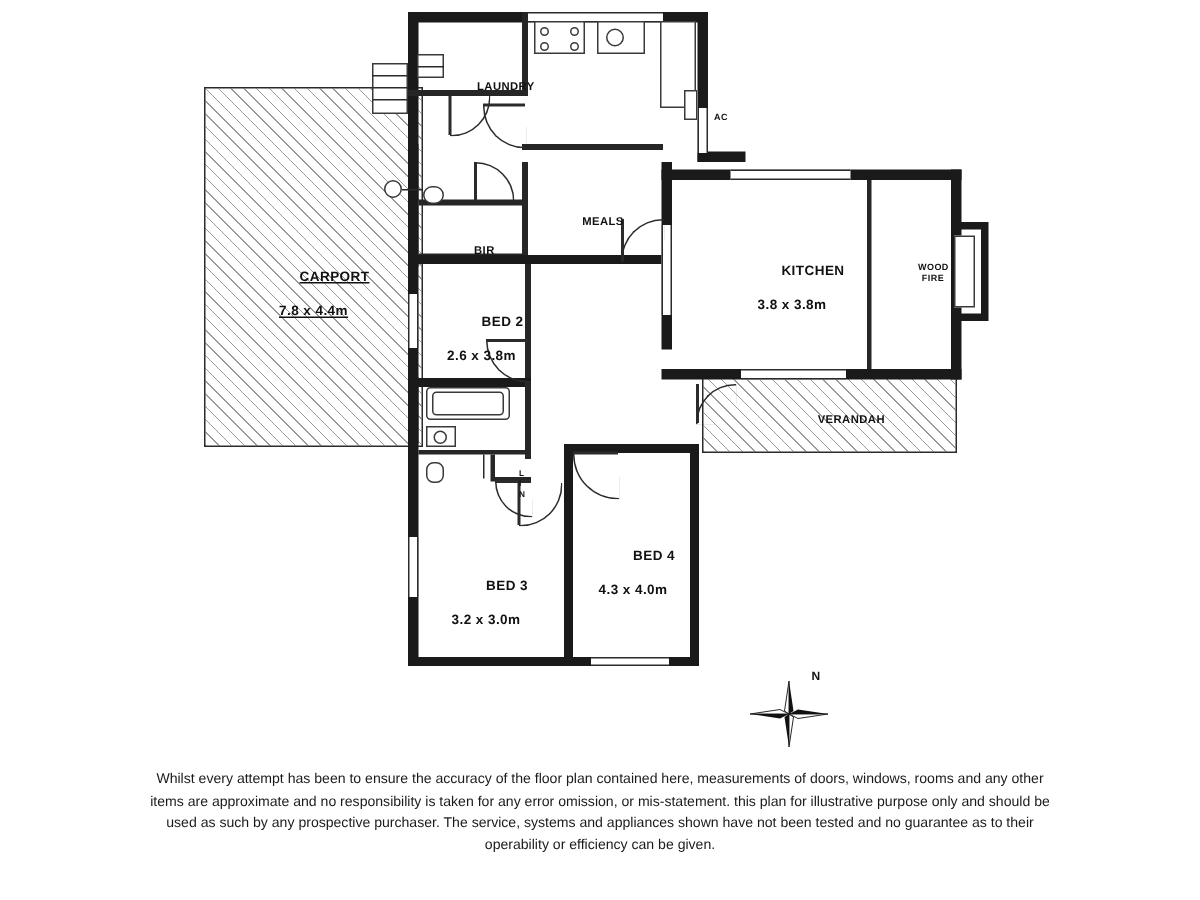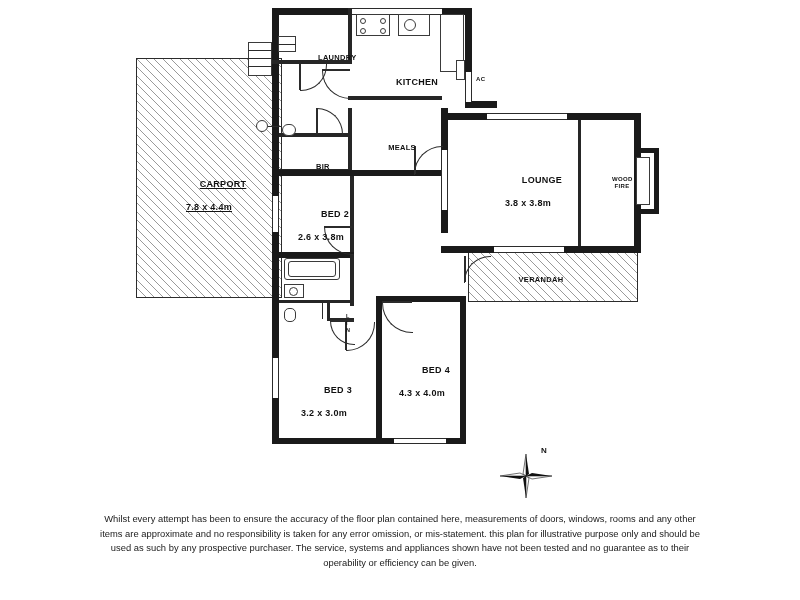--- a/index.html
+++ b/index.html
@@ -236,47 +236,44 @@
 
     <div class="label lbl-room" style="left:159px; top:168px; width:100px;text-decoration:underline;">
       <span class="name">CARPORT</span>
       <span class="dim">7.8 x 4.4m</span>
     </div>
 
     <div class="label lbl-small" style="left:290px; top:44px; width:66px; text-align:left;">
       <span class="name">LAUNDRY</span>
     </div>
 
-    <div class="label lbl-room" style="left:368px; top:66px; width:60px;">
-      <span class="name">KITCHEN</span>
-    </div>
 
     <div class="label lbl-small" style="left:358px; top:134px; width:60px;">
       <span class="name">MEALS</span>
     </div>
 
     <div class="label lbl-small" style="left:288px; top:153px; width:40px; text-align:left;">
       <span class="name">BIR</span>
     </div>
 
     <div class="label lbl-room" style="left:480px; top:164px; width:96px;">
-      <span class="name">LOUNGE</span>
+      <span class="name">KITCHEN</span>
       <span class="dim">3.8 x 3.8m</span>
     </div>
 
     <div class="label lbl-tiny" style="left:584px; top:168px; width:48px;">
       <span class="name">WOOD
 FIRE</span>
     </div>
 
     <div class="label lbl-tiny" style="left:448px; top:68px; width:22px;">
       <span class="name">AC</span>
     </div>
 
-    <div class="label lbl-small" style="left:484px; top:266px; width:86px;">
+    <div class="label lbl-small" style="left:504px; top:266px; width:86px;text-align:right;">
       <span class="name">VERANDAH</span>
     </div>
 
     <div class="label lbl-room" style="left:286px; top:198px; width:70px;">
       <span class="name">BED 2</span>
       <span class="dim">2.6 x 3.8m</span>
     </div>
 
     <div class="label lbl-room" style="left:386px; top:354px; width:72px;">
       <span class="name">BED 4</span>

